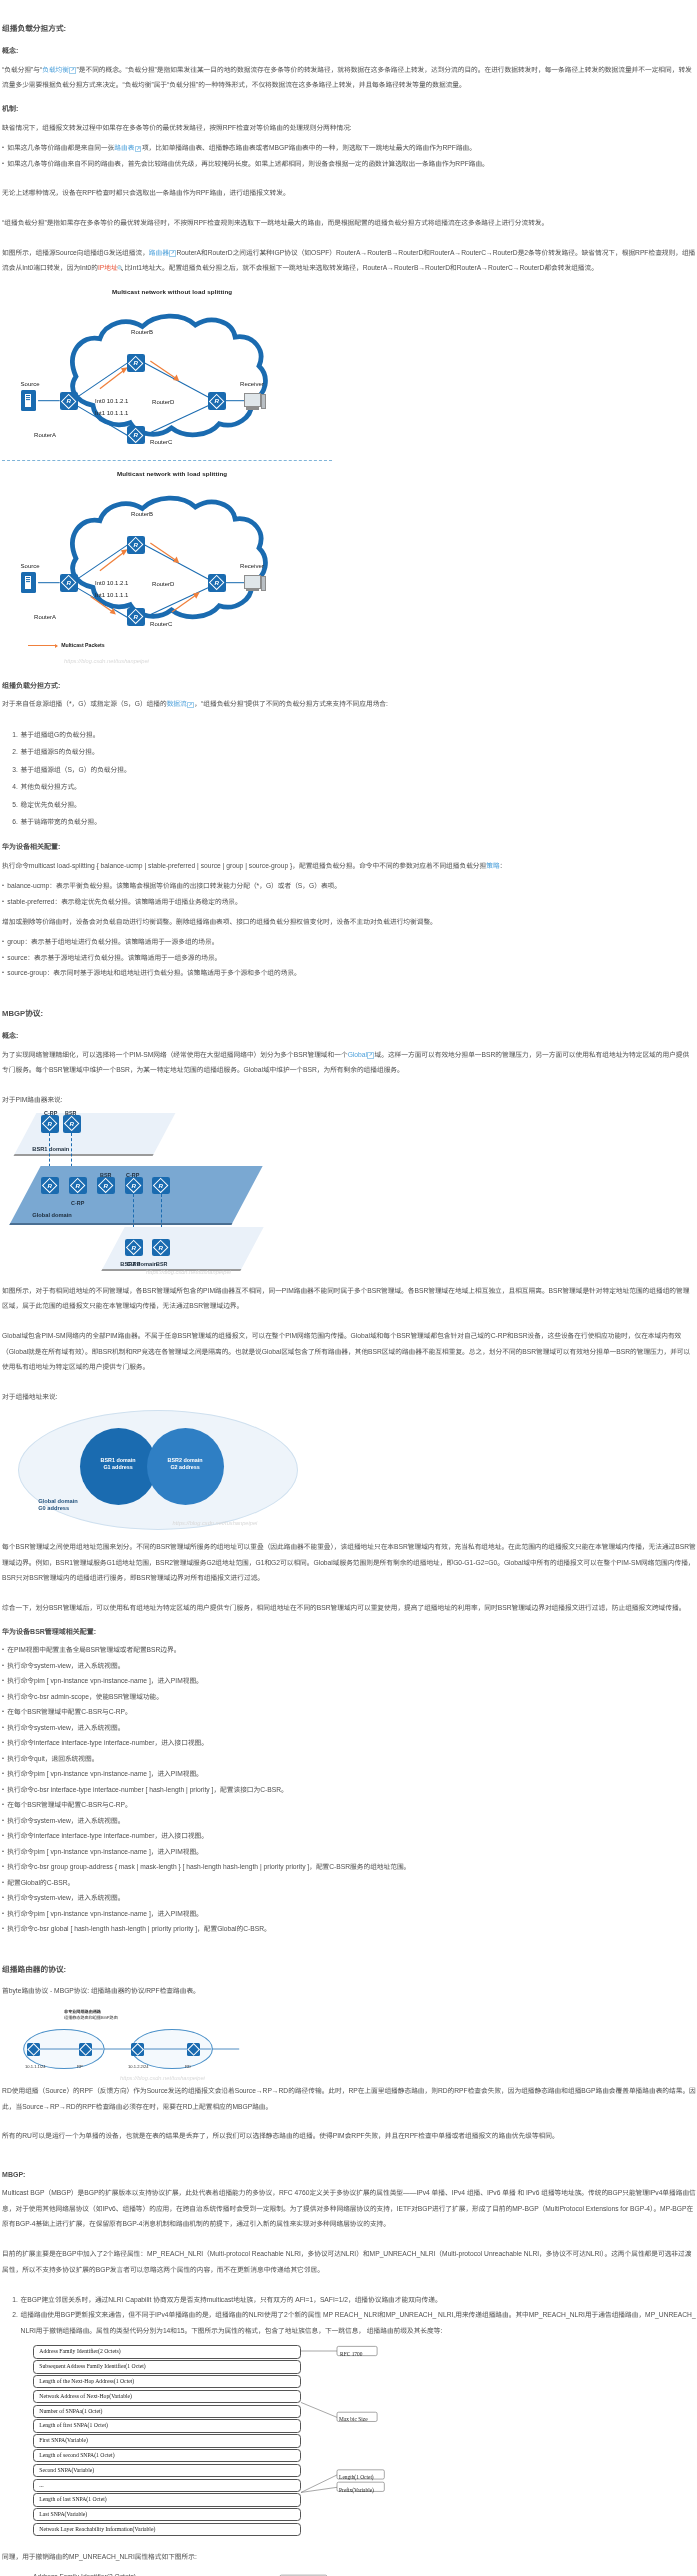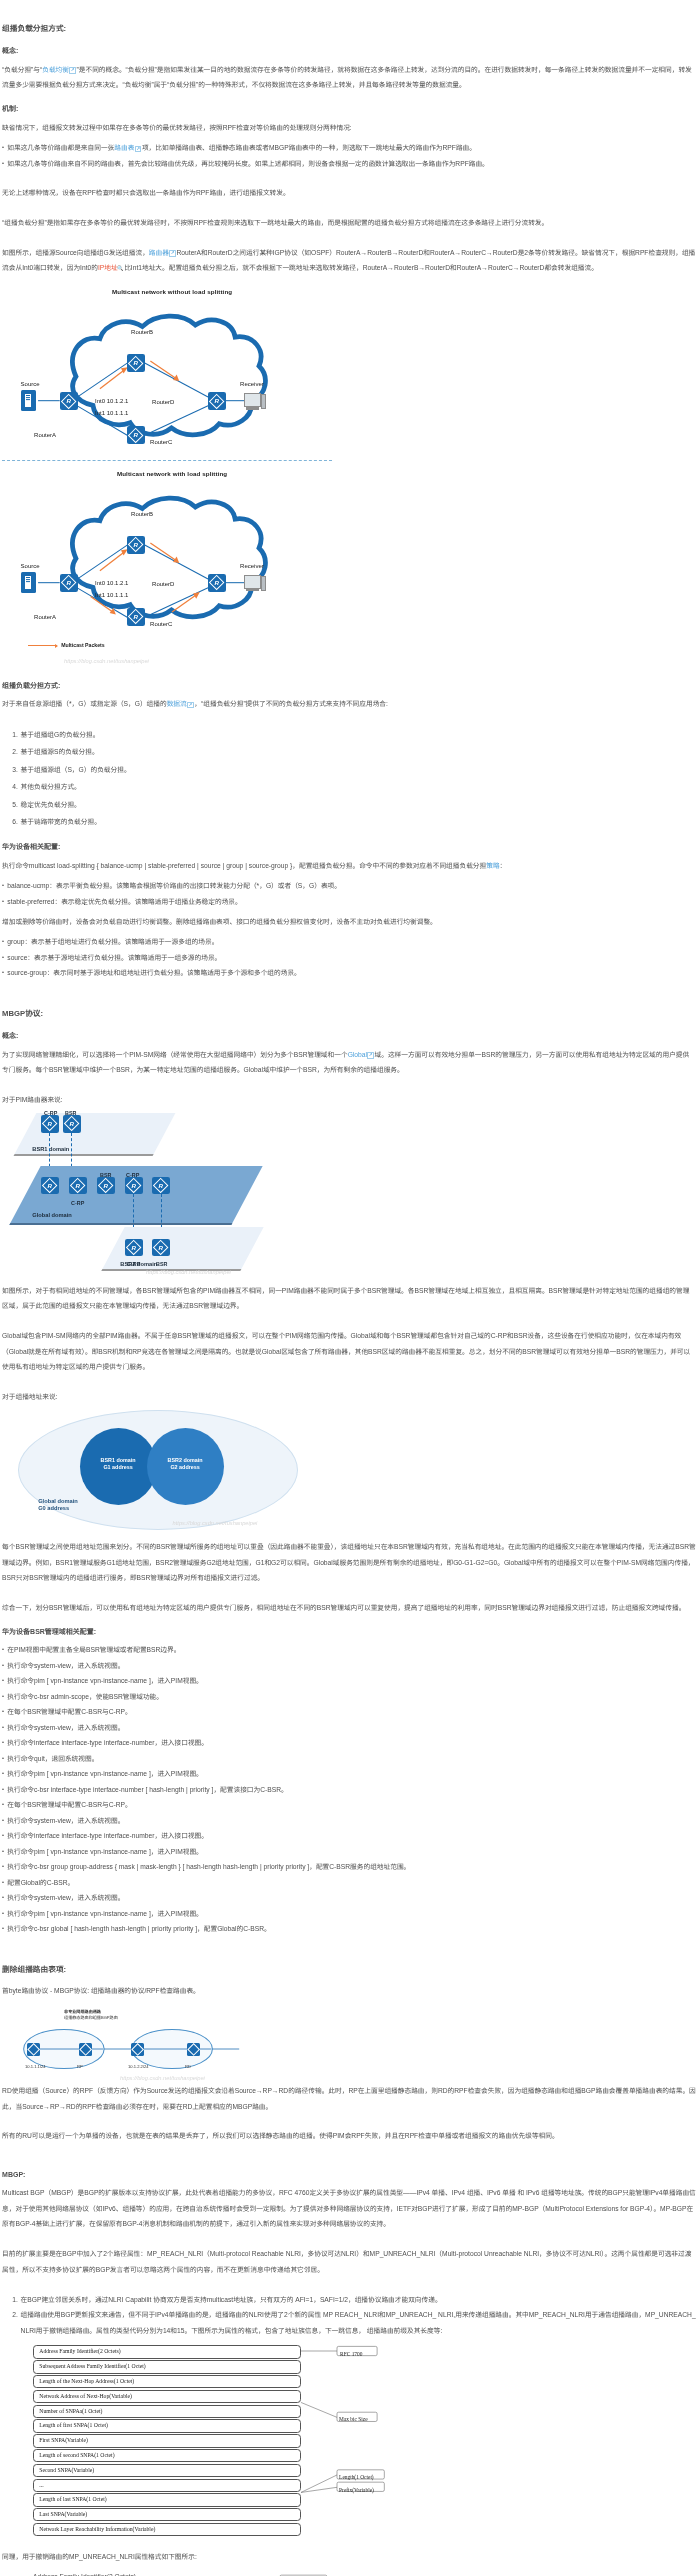--- a/index.html
+++ b/index.html
@@ -370,21 +370,21 @@
     <li>执行命令interface interface-type interface-number，进入接口视图。</li>
     <li>执行命令pim [ vpn-instance vpn-instance-name ]，进入PIM视图。</li>
     <li>执行命令c-bsr group group-address { mask | mask-length } [ hash-length hash-length | priority priority ]，配置C-BSR服务的组地址范围。</li>
     <li>配置Global的C-BSR。</li>
     <li>执行命令system-view，进入系统视图。</li>
     <li>执行命令pim [ vpn-instance vpn-instance-name ]，进入PIM视图。</li>
     <li>执行命令c-bsr global [ hash-length hash-length | priority priority ]，配置Global的C-BSR。</li>
   </ul>
 
   <div class="spacer"></div>
-  <h2 class="sec">删除组播路由表项:</h2>
+  <h2 class="sec">组播路由器的协议:</h2>
   <p class="para">首byte路由协议 - MBGP协议:  组播路由器的协议/RPF检查路由表。</p>
 
   <div class="mbgp-fig">
     <div class="mb-lbl" style="left:62px;top:0;font-weight:bold">非专业网络路由通路</div>
     <div class="mb-lbl" style="left:62px;top:6.2px">组播静态路由和组播BGP路由</div>
     <svg width="330" height="62" style="position:absolute;left:0;top:14.4px" viewBox="0 0 640 120">
       <ellipse cx="120" cy="60" rx="78" ry="38" fill="#f4f9fd" stroke="#4a90c8" stroke-width="2"></ellipse>
       <ellipse cx="330" cy="60" rx="78" ry="38" fill="#f4f9fd" stroke="#4a90c8" stroke-width="2"></ellipse>
       <line x1="60" y1="60" x2="196" y2="60" stroke="#1a6bb0" stroke-width="1.5"></line>
       <line x1="198" y1="60" x2="262" y2="60" stroke="#1a6bb0" stroke-width="1.5"></line>

